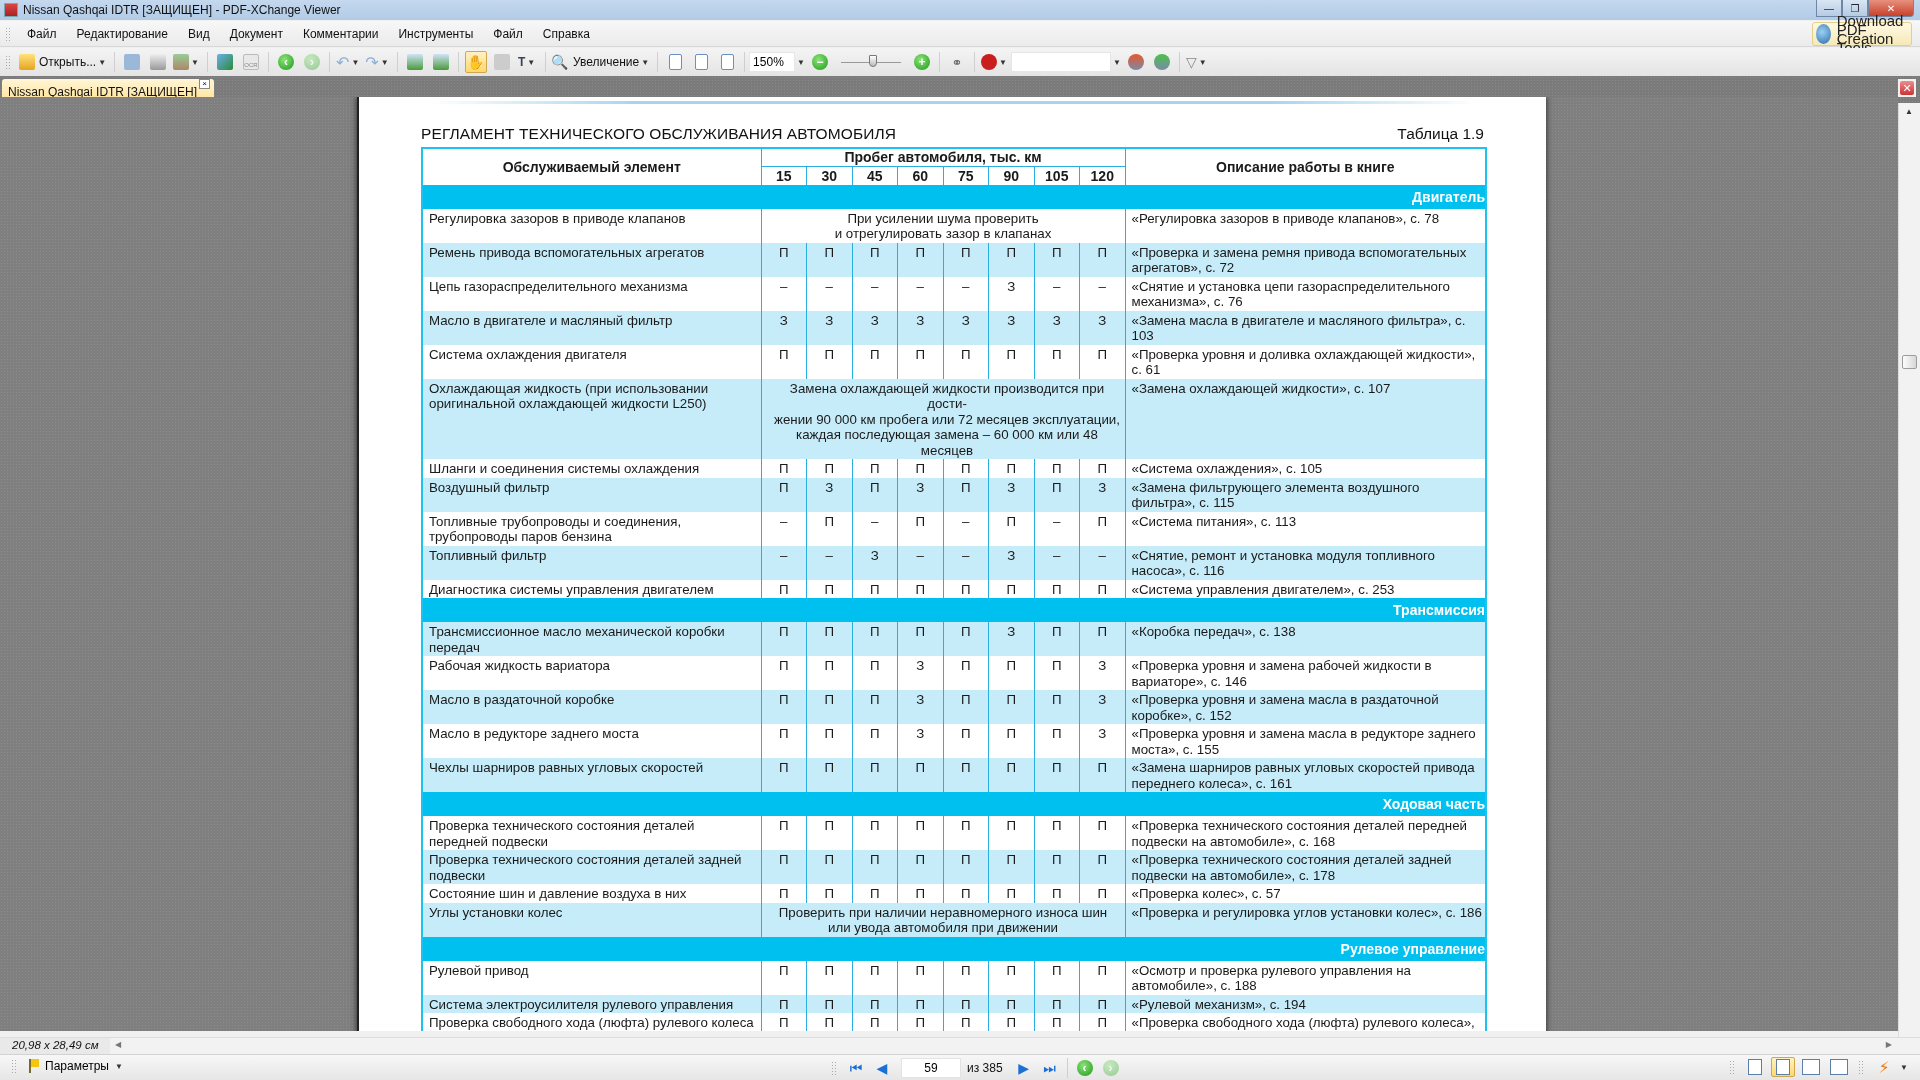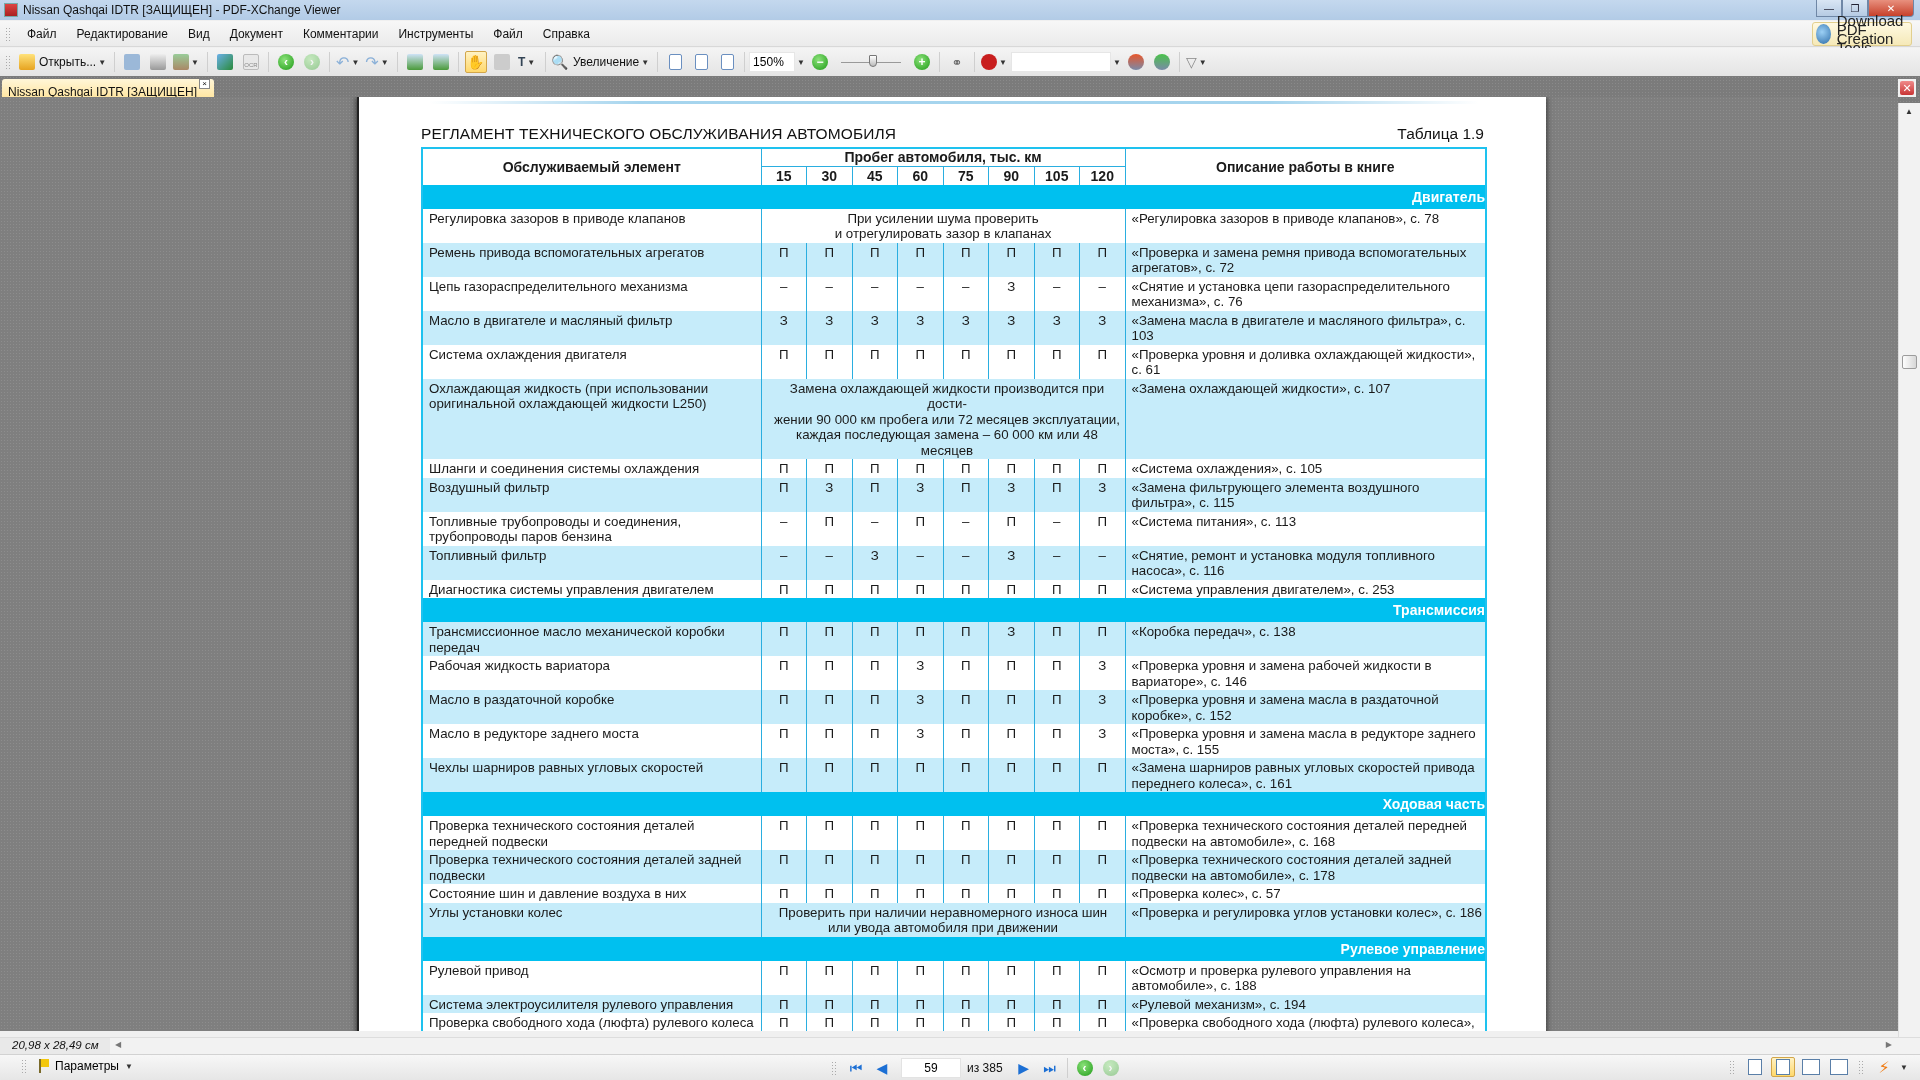--- a/index.html
+++ b/index.html
@@ -71,21 +71,21 @@
   .vscroll .up { position: absolute; left: 6px; top: 4px; font-size: 8px; color: #333; }
   .vscroll .thumb { position: absolute; left: 3px; top: 252px; width: 15px; height: 14px; background: linear-gradient(90deg, #fdfdfd, #d7d7d7); border: 1px solid #9c9c9c; border-radius: 2px; }
   .hscroll { position: absolute; left: 0; top: 1037px; width: 1920px; height: 17px; background: #f2f2f2; border-top: 1px solid #ddd; font-size: 11.5px; }
   .hscroll .dims { position: absolute; left: 12px; top: 1px; color: #111; font-style: italic; }
   .hscroll .dims-box { position: absolute; left: 0; top: 0; width: 110px; height: 17px; background: #e9e9e9; }
   .hscroll .left { position: absolute; left: 115px; top: 2px; font-size: 8px; color: #777; }
   .hscroll .right { position: absolute; right: 28px; top: 2px; font-size: 8px; color: #777; }
 
   
   .statusbar { position: absolute; left: 0; top: 1054px; width: 1920px; height: 26px; background: linear-gradient(#f7f7f7, #e6e6e6); border-top: 1px solid #d2d2d2; font-size: 12px; display: flex; align-items: center; }
-  .params { position: absolute; left: 16px; top: 4px; display: flex; align-items: center; text-align: right; }
+  .params { position: absolute; left: 6px; top: 4px; display: flex; align-items: center; text-align: right; }
   .flag { width: 10px; height: 14px; position: relative; margin: 0 6px 0 6px; }
   .flag::before { content: ""; position: absolute; left: 0; top: 0; width: 2px; height: 14px; background: #7a6a2a; }
   .flag::after { content: ""; position: absolute; left: 2px; top: 0; width: 8px; height: 8px; background: #f3c70d; }
   .nav { position: absolute; left: 826px; top: 3px; display: flex; align-items: center; }
   .nav-btn { width: 20px; height: 18px; display: flex; align-items: center; justify-content: center; color: #1c6fd4; font-size: 14px; margin: 0 3px; }
   .page-field { width: 60px; height: 20px; background: #fff; border: 1px solid #e3e3e3; text-align: center; font-size: 12px; line-height: 18px; margin: 0 6px; }
   .page-of { margin-right: 8px; color: #111; }
   .views { position: absolute; right: 10px; top: 2px; display: flex; align-items: center; }
   .view-btn { width: 24px; height: 20px; margin: 0 2px; display: flex; align-items: center; justify-content: center; }
   .view-btn.active { background: linear-gradient(#fff2c4, #ffd86b); border: 1px solid #d2a64a; border-radius: 2px; }

